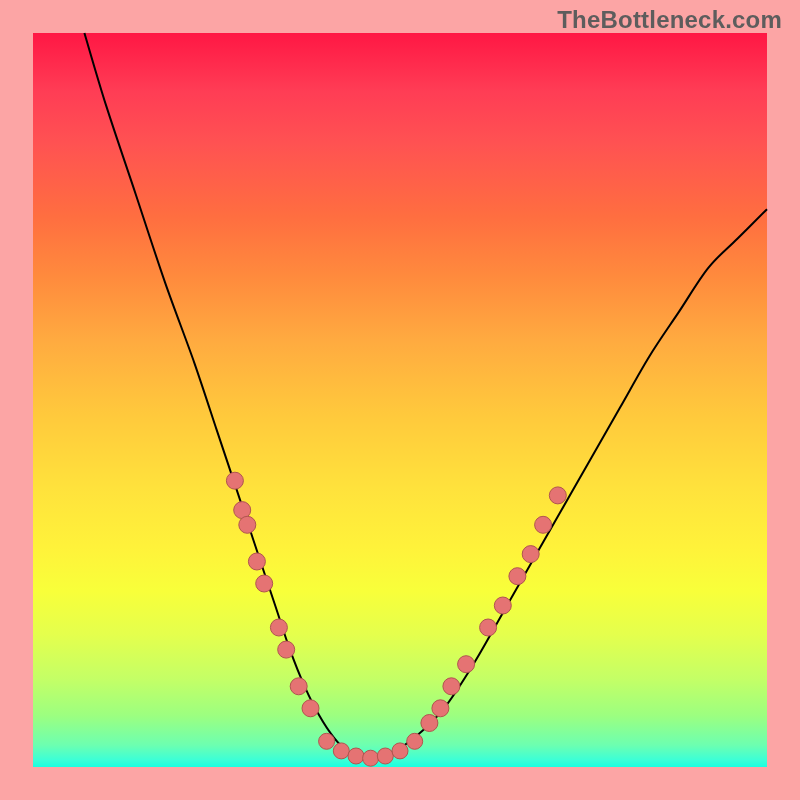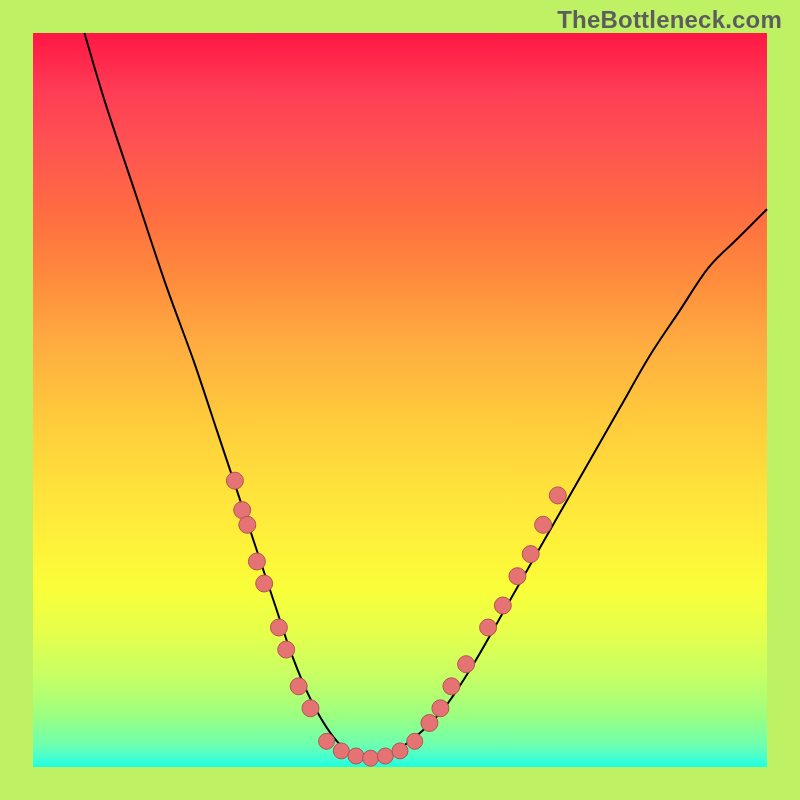--- a/index.html
+++ b/index.html
@@ -1,21 +1,21 @@
 <!DOCTYPE html>
 <html><head>
 <meta charset="utf-8">
 <style>
   * { margin: 0; padding: 0; box-sizing: border-box; }
   html, body { width: 800px; height: 800px; overflow: hidden; background: #000; }
   .stage {
     position: relative;
     width: 800px;
     height: 800px;
-    background: #bef264;
+    background: #fca5a5;
   }
   .plot-area {
     position: absolute;
     left: 33px;
     top: 33px;
     width: 734px;
     height: 734px;
     background: linear-gradient(to bottom,
       #ff1744 0%,
       #ff3d55 8%,

